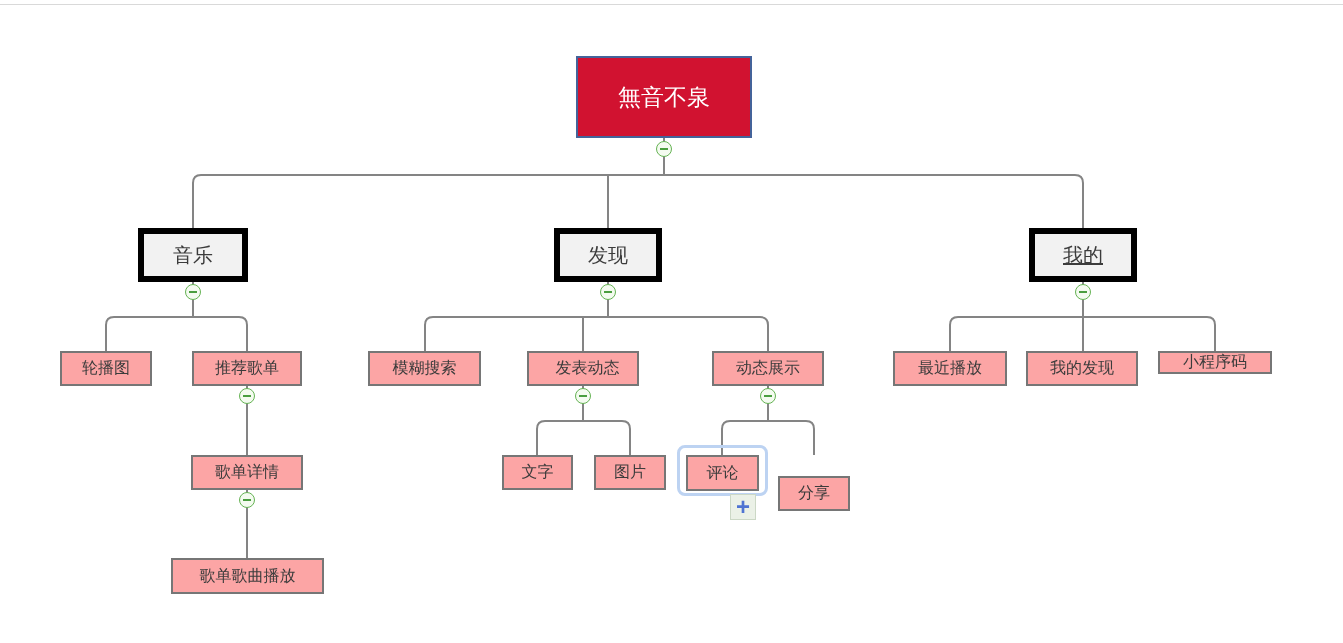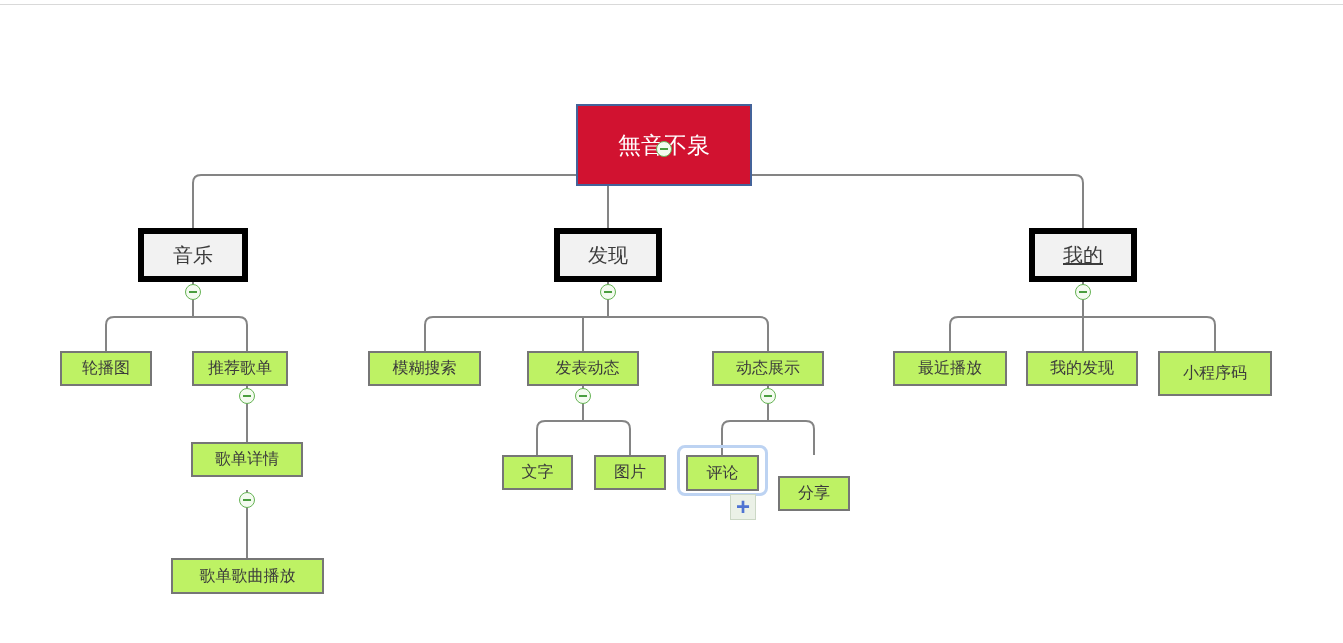--- a/index.html
+++ b/index.html
@@ -30,33 +30,32 @@
     fill: none;
     stroke: #848484;
     stroke-width: 2;
   }
 
   .node {
     position: absolute;
     display: flex;
     align-items: center;
     justify-content: center;
-    background: #bef264;
+    background: #fca5a5;
     border: 2px solid #767676;
     color: #3c3c3c;
     font-size: 16px;
     white-space: nowrap;
     cursor: default;
   }
   .node.root {
     background: #d11230;
     border: 2px solid #44639a;
     color: #ffffff;
     font-size: 23px;
-    margin-top: 48px;
   }
   .node.lvl1 {
     background: #f2f2f2;
     border: 6px solid #000000;
     font-size: 20px;
   }
 
   .expander {
     position: absolute;
     width: 16px; height: 16px;
@@ -142,24 +141,24 @@
   <div class="node lvl1" style="left:554px; top:228px; width:108px; height:54px;">
     <span>发现</span>
   </div>
   <div class="node lvl1" style="left:1029px; top:228px; width:108px; height:54px;text-decoration:underline;">
     <span>我的</span>
   </div>
 
   <div class="node" style="left:60px; top:351px; width:92px; height:35px;">
     <span>轮播图</span>
   </div>
-  <div class="node" style="left:192px; top:351px; width:96px; height:35px;text-align:center;">
+  <div class="node" style="left:192px; top:351px; width:110px; height:35px;text-align:center;">
     <span>推荐歌单</span>
   </div>
-  <div class="node" style="left:191px; top:442px; width:112px; height:35px;">
+  <div class="node" style="left:191px; top:455px; width:112px; height:35px;">
     <span>歌单详情</span>
   </div>
   <div class="node" style="left:171px; top:558px; width:153px; height:36px;">
     <span>歌单歌曲播放</span>
   </div>
 
   <div class="node" style="left:368px; top:351px; width:113px; height:35px;">
     <span>模糊搜索</span>
   </div>
   <div class="node" style="left:527px; top:351px; width:112px; height:35px;padding-left:9px;">
@@ -181,21 +180,21 @@
   <div class="node" style="left:778px; top:455px; width:72px; height:35px;margin-top:21px;">
     <span>分享</span>
   </div>
 
   <div class="node" style="left:893px; top:351px; width:114px; height:35px;">
     <span>最近播放</span>
   </div>
   <div class="node" style="left:1026px; top:351px; width:112px; height:35px;">
     <span>我的发现</span>
   </div>
-  <div class="node" style="left:1158px; top:351px; width:114px; height:45px;">
+  <div class="node" style="left:1158px; top:351px; width:114px; height:23px;">
     <span>小程序码</span>
   </div>
 
   <div class="expander" style="left:656px; top:141px;">
     <div class="minus-bar"></div>
   </div>
   <div class="expander" style="left:185px; top:284px;">
     <div class="minus-bar"></div>
   </div>
   <div class="expander" style="left:600px; top:284px;">

